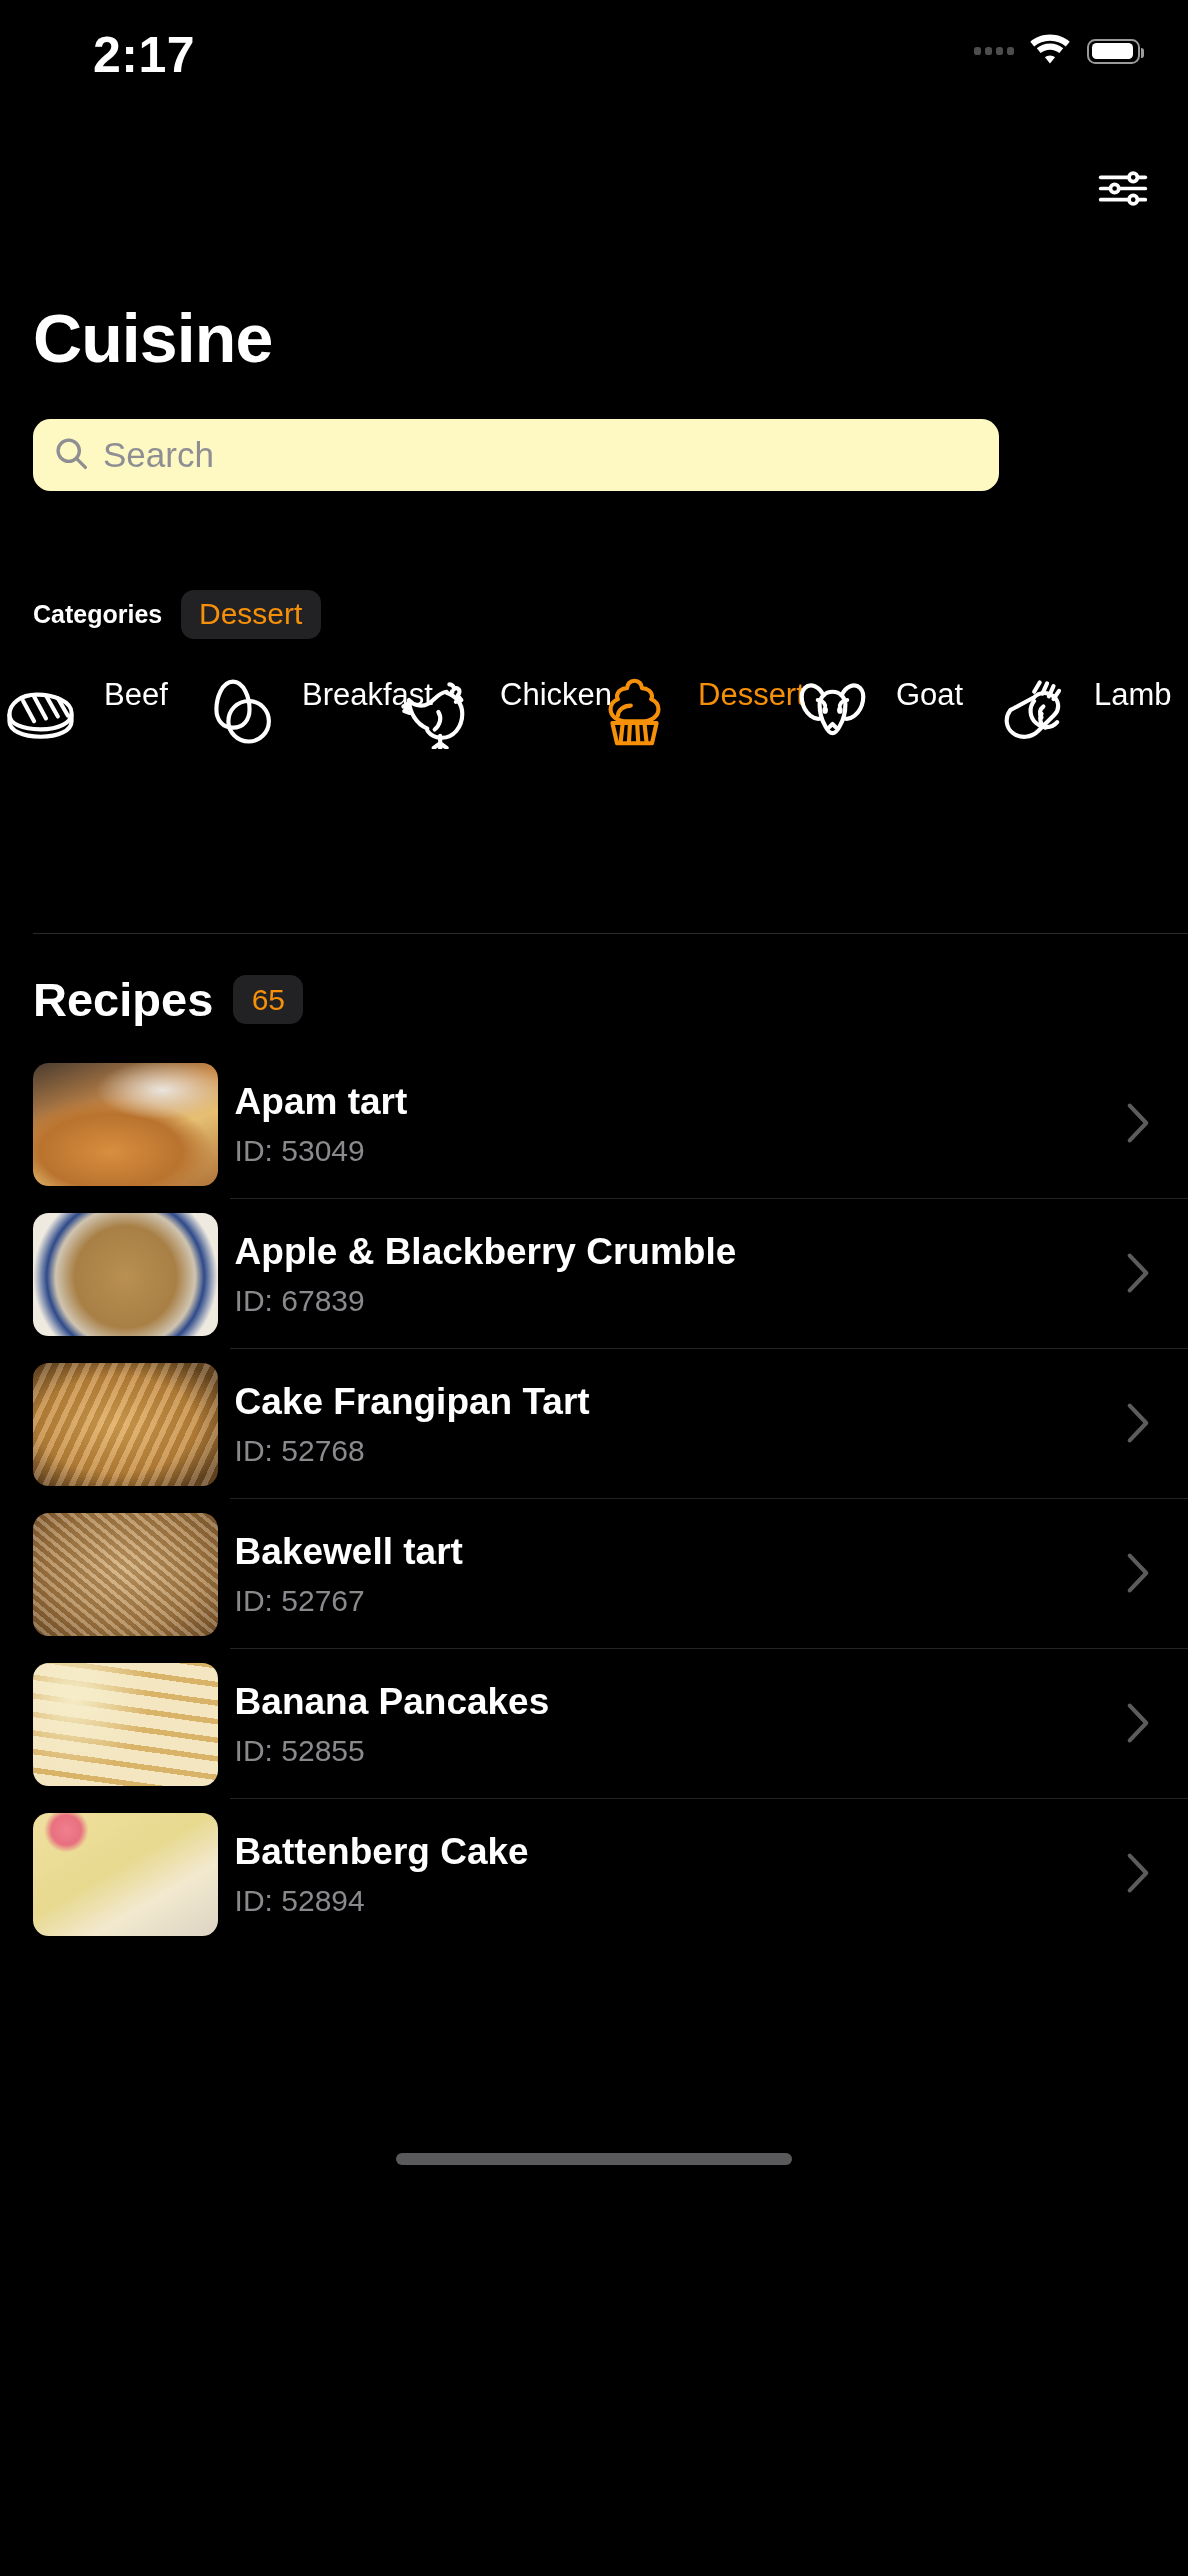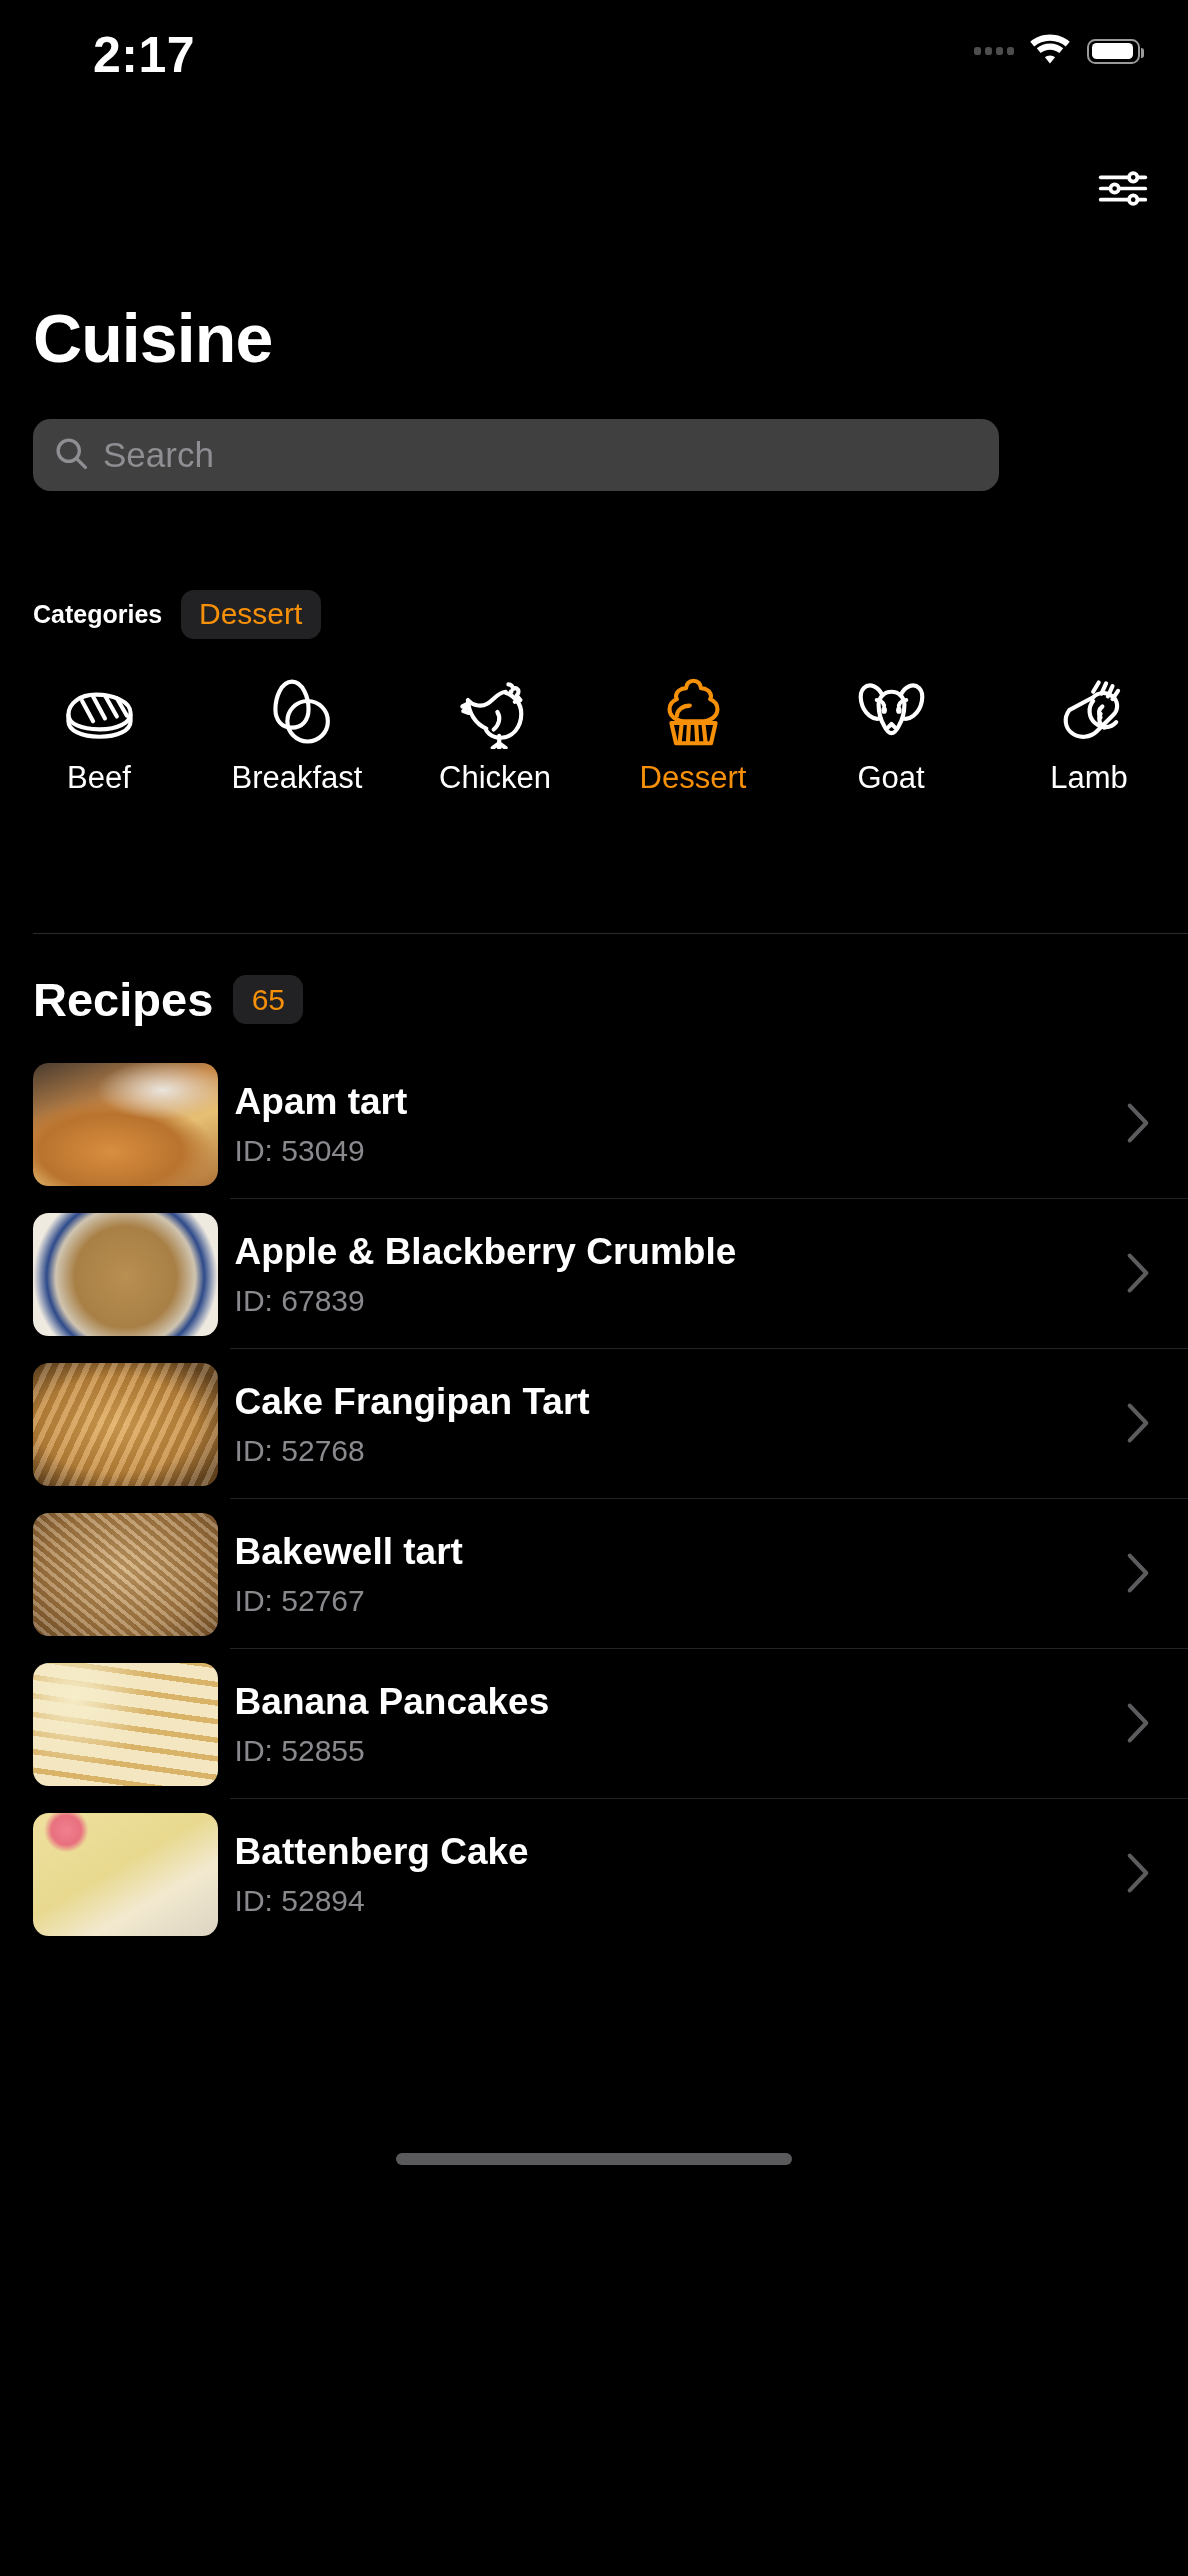--- a/index.html
+++ b/index.html
@@ -45,21 +45,21 @@
   
   .page-title {
     position:absolute; left:33px; top:299px;
     font-size:68px; font-weight:bold; color:#fff; letter-spacing:-0.9px;
   }
 
   
   .searchbar {
     position:absolute; left:33px; top:419px;
     width:966px; height:72px;
-    background:#404040; border-radius:17.5px;
+    background:#fef9c3; border-radius:17.5px;
     display:flex; align-items:center; padding:0 20px; gap:13px;
   }
   .search-ph { font-size:35px; color:#8e8e93; }
 
   
   .cat-header {
     position:absolute; left:33px; top:590px;
     display:flex; align-items:center; gap:18.4px;
   }
   .cat-header-label { font-size:25px; font-weight:bold; color:#fff; }
@@ -67,21 +67,21 @@
     background:#222224; border-radius:13px;
     padding:7.4px 18.4px; font-size:30px; color:#f79009; font-weight:400;
   }
 
   
   .cat-strip {
     position:absolute; left:0; top:677px; width:1188px; height:120px;
     display:flex; align-items:flex-start;
   }
   .cat-item {
-    width:198px; display:flex; flex-direction:column; align-items:center; gap:14px;
+    width:198px; display:flex; flex-direction:row; align-items:flex-start; gap:23px;
   }
   .cat-icon { height:69px; display:flex; align-items:center; justify-content:center; }
   .cat-label { font-size:31px; color:#fff; }
   .cat-item.selected .cat-label { color:#f79009; }
 
   
   .sec-divider {
     position:absolute; left:33px; top:933px; width:1155px; height:0.9px; background:#2a2a2c;
   }
 

